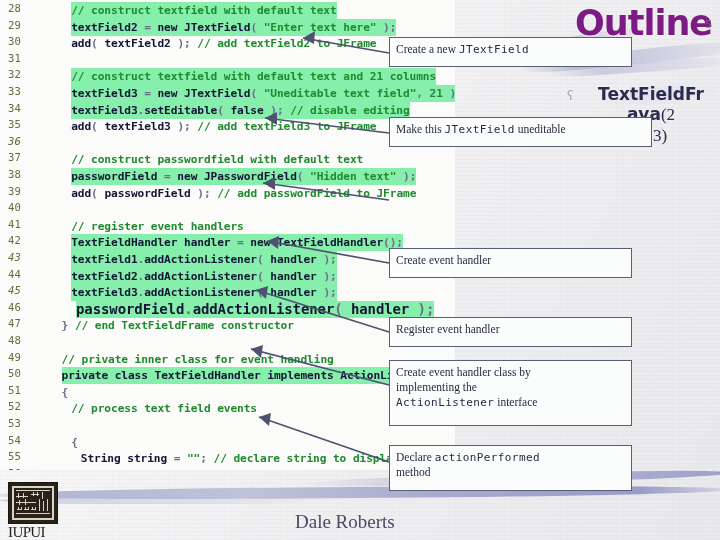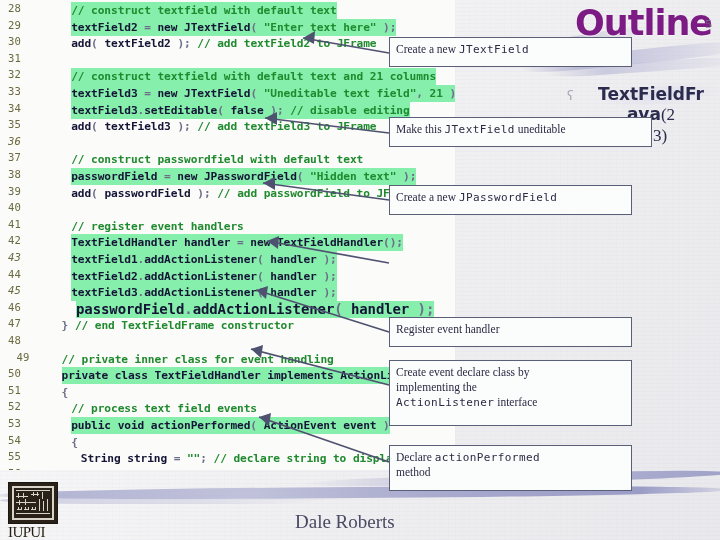--- a/index.html
+++ b/index.html
@@ -160,30 +160,29 @@
       <div class="ctext hl" style="top: 251px; left: 71.2px; line-height: 15px; font-size: 11.2px; padding: 1px 0px;">textField1<span class="op">.</span>addActionListener<span class="op">(</span> handler <span class="op">)</span><span class="op">;</span></div>
       <div class="lnum" style="top: 267.6px;">44</div>
       <div class="ctext hl" style="top: 267.6px; left: 71.2px; line-height: 15px; font-size: 11.2px; padding: 1px 0px;">textField2<span class="op">.</span>addActionListener<span class="op">(</span> handler <span class="op">)</span><span class="op">;</span></div>
       <div class="lnum" style="top: 284.2px; font-style: italic;">45</div>
       <div class="ctext hl" style="top: 284.2px; left: 71.2px; line-height: 15px; font-size: 11.2px; padding: 1px 0px;">textField3<span class="op">.</span>addActionListener<span class="op">(</span> handler <span class="op">)</span><span class="op">;</span></div>
       <div class="lnum" style="top: 300.8px;">46</div>
       <div class="ctext hl" style="top: 300.8px; left: 76px; line-height: 15px; font-size: 14px; padding: 1px 0px;">passwordField<span class="op">.</span>addActionListener<span class="op">(</span> handler <span class="op">)</span><span class="op">;</span></div>
       <div class="lnum" style="top: 317.4px;">47</div>
       <div class="ctext" style="top: 317.4px; left: 61.6px; line-height: 15px; font-size: 11.2px; padding: 1px 0px;"><span class="op">}</span> <span class="cm">// end TextFieldFrame constructor</span></div>
       <div class="lnum" style="top: 334px;">48</div>
-      <div class="lnum" style="top: 350.6px; text-align: center;">49</div>
+      <div class="lnum" style="top: 350.6px;">49</div>
       <div class="ctext" style="top: 350.6px; left: 61.6px; line-height: 15px; font-size: 11.2px; padding: 1px 0px;"><span class="cm">// private inner class for event handling</span></div>
       <div class="lnum" style="top: 367.2px;">50</div>
       <div class="ctext hl" style="top: 367.2px; left: 61.6px; line-height: 15px; font-size: 11.2px; padding: 1px 0px;">private class TextFieldHandler implements ActionListener</div>
       <div class="lnum" style="top: 383.8px;">51</div>
       <div class="ctext" style="top: 383.8px; left: 61.6px; line-height: 15px; font-size: 11.2px; padding: 1px 0px;"><span class="op">{</span></div>
       <div class="lnum" style="top: 400.4px;">52</div>
       <div class="ctext" style="top: 400.4px; left: 71.2px; line-height: 15px; font-size: 11.2px; padding: 1px 0px;"><span class="cm">// process text field events</span></div>
       <div class="lnum" style="top: 417px;">53</div>
-      <div class="ctext hl" style="top: 417px; left: 71.2px; line-height: 15px; font-size: 11.2px; padding: 1px 0px;">public void actionPerformed<span class="op">(</span> ActionEvent event <span class="op">)</span></div>
       <div class="lnum" style="top: 433.6px;">54</div>
       <div class="ctext" style="top: 433.6px; left: 71.2px; line-height: 15px; font-size: 11.2px; padding: 1px 0px;"><span class="op">{</span></div>
       <div class="lnum" style="top: 450.2px;">55</div>
       <div class="ctext" style="top: 450.2px; left: 80.8px; line-height: 15px; font-size: 11.2px; padding: 1px 0px;">String string <span class="op">=</span> <span class="st">""</span><span class="op">;</span> <span class="cm">// declare string to display</span></div>
       <div class="lnum" style="top: 466.8px;">56</div>
     </div>
 
   <div id="outline">Outline</div>
   <div id="outline-num">5</div>
 
@@ -218,31 +217,31 @@
   </svg>
 
   <div class="callout" style="left:389px;top:37px;width:243px;height:30px;">
     <span>Create a new <span class="mono">JTextField</span></span>
   </div>
 
   <div class="callout" style="left:389px;top:117px;width:263px;height:30px;">
     <span>Make this <span class="mono">JTextField</span> uneditable</span>
   </div>
 
-  <div class="callout" style="left:389px;top:185px;width:243px;height:30px;">
-    <span>Create a new <span class="mono">JPasswordField</span></span>
-  </div>
-
+
+  <div class="callout" style="left:389px;top:248px;width:243px;height:30px;">
+    <span>Create event handler</span>
+  </div>
 
   <div class="callout" style="left:389px;top:317px;width:243px;height:30px;">
     <span>Register event handler</span>
   </div>
 
   <div class="callout" style="left:389px;top:360px;width:243px;height:66px;">
-    <span>Create event declare class by</span><br>
+    <span>Create event handler class by</span><br>
     <span>implementing the</span><br>
     <span class="mono">ActionListener</span><span> interface</span>
   </div>
 
   <div class="callout" style="left:389px;top:445px;width:243px;height:46px;">
     <span>Declare </span><span class="mono">actionPerformed</span><br>
     <span>method</span>
   </div>
 
   <div id="footer-name">Dale Roberts</div>

